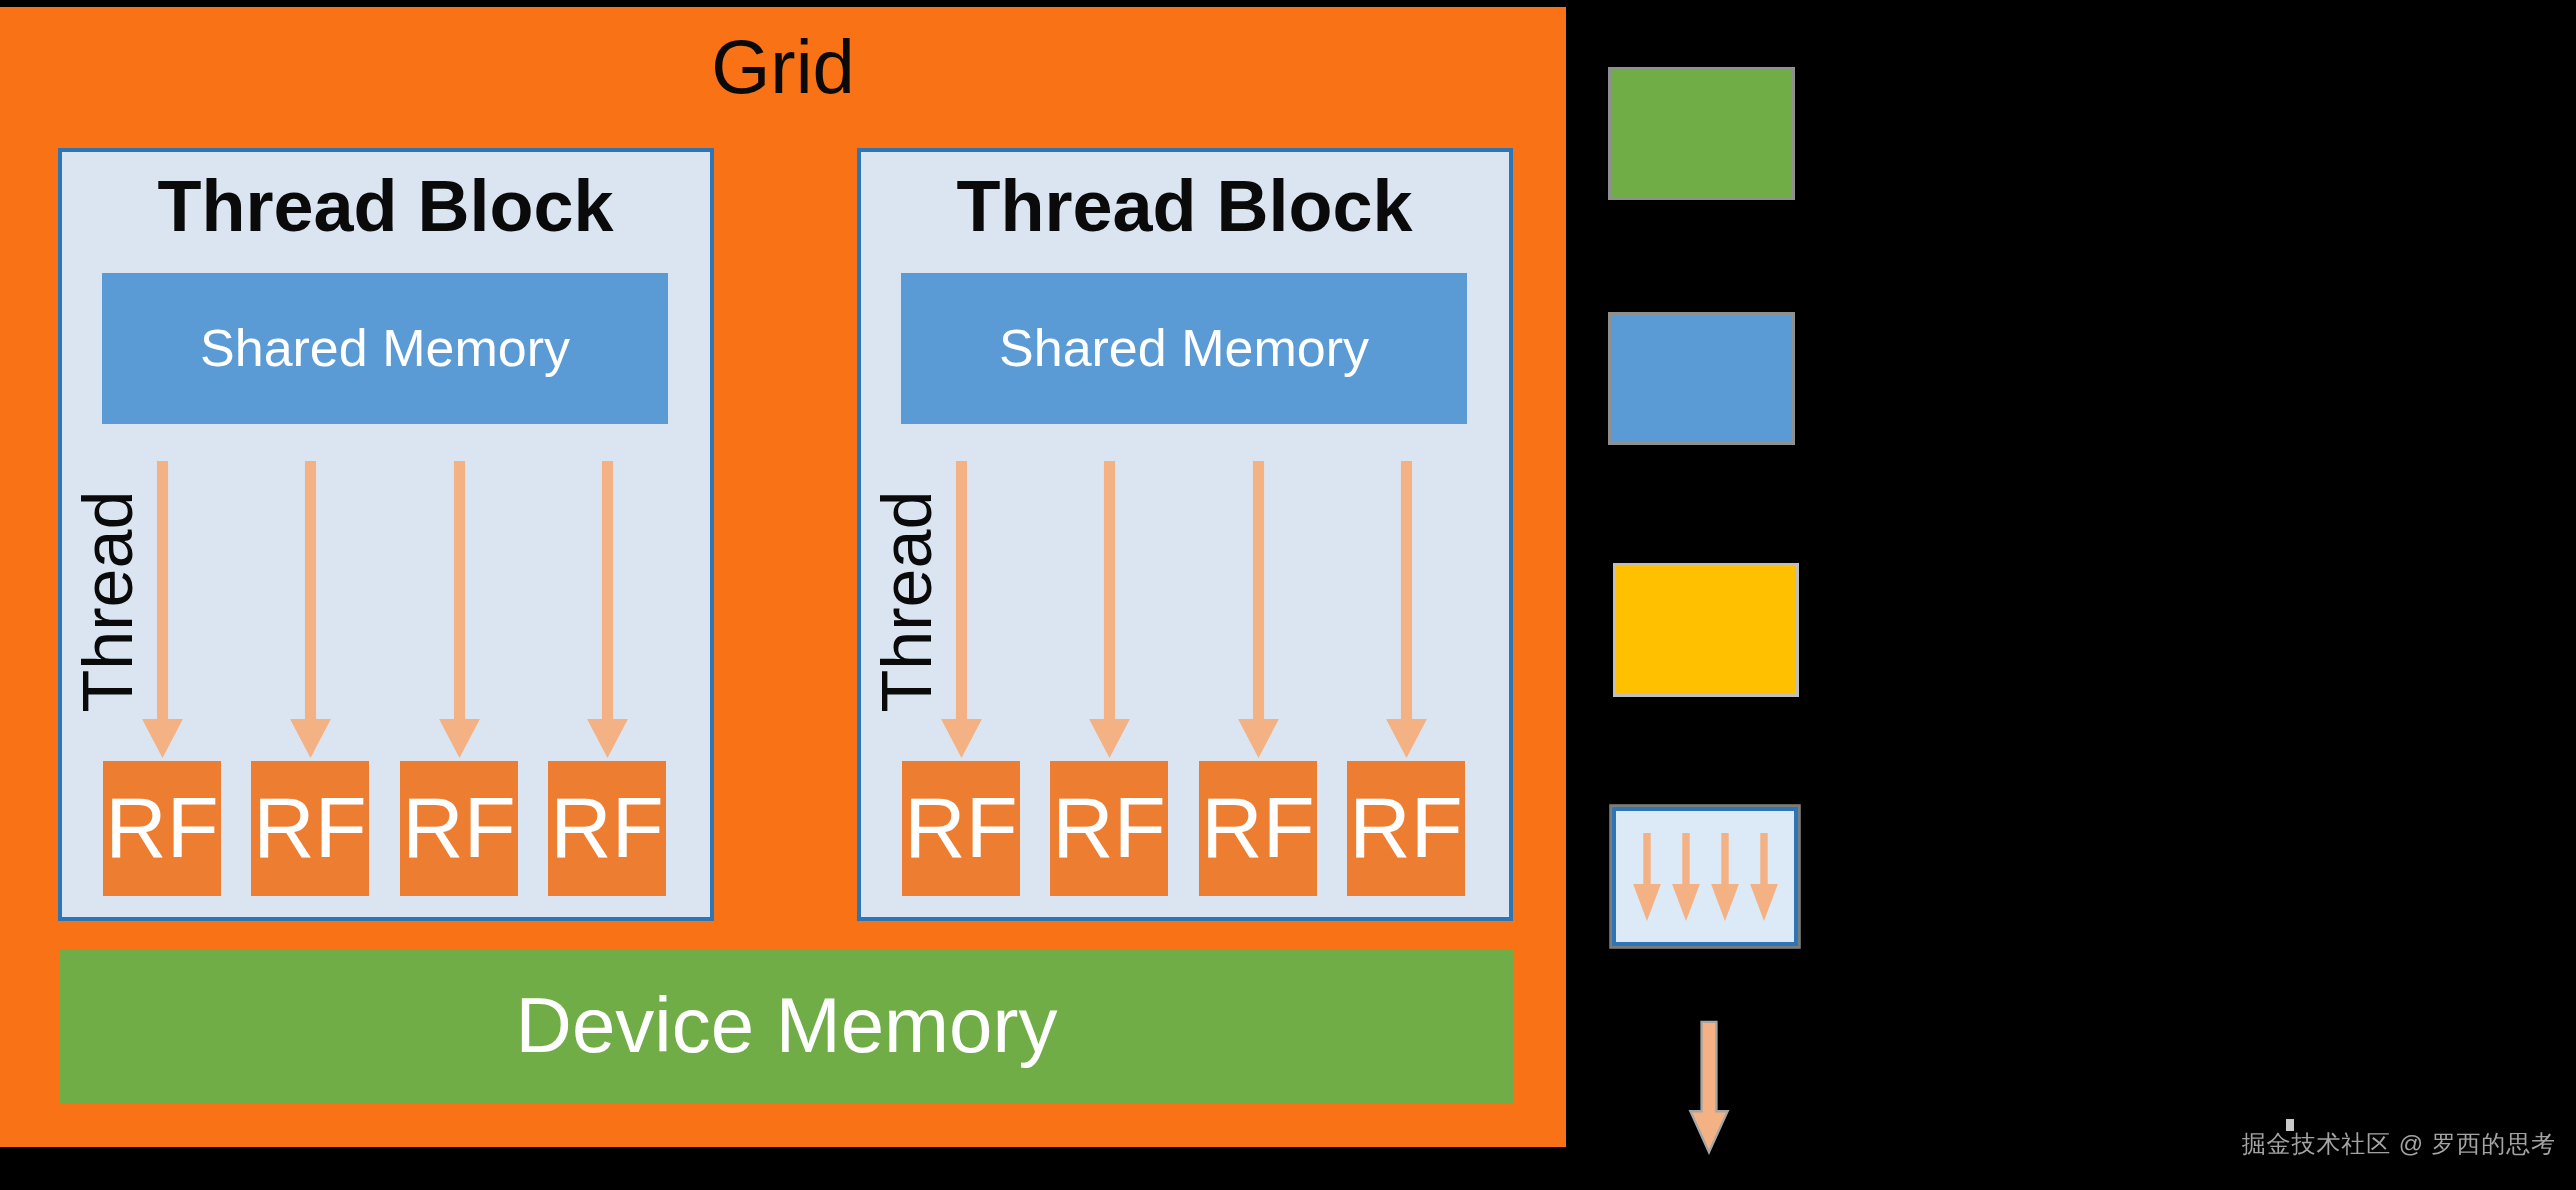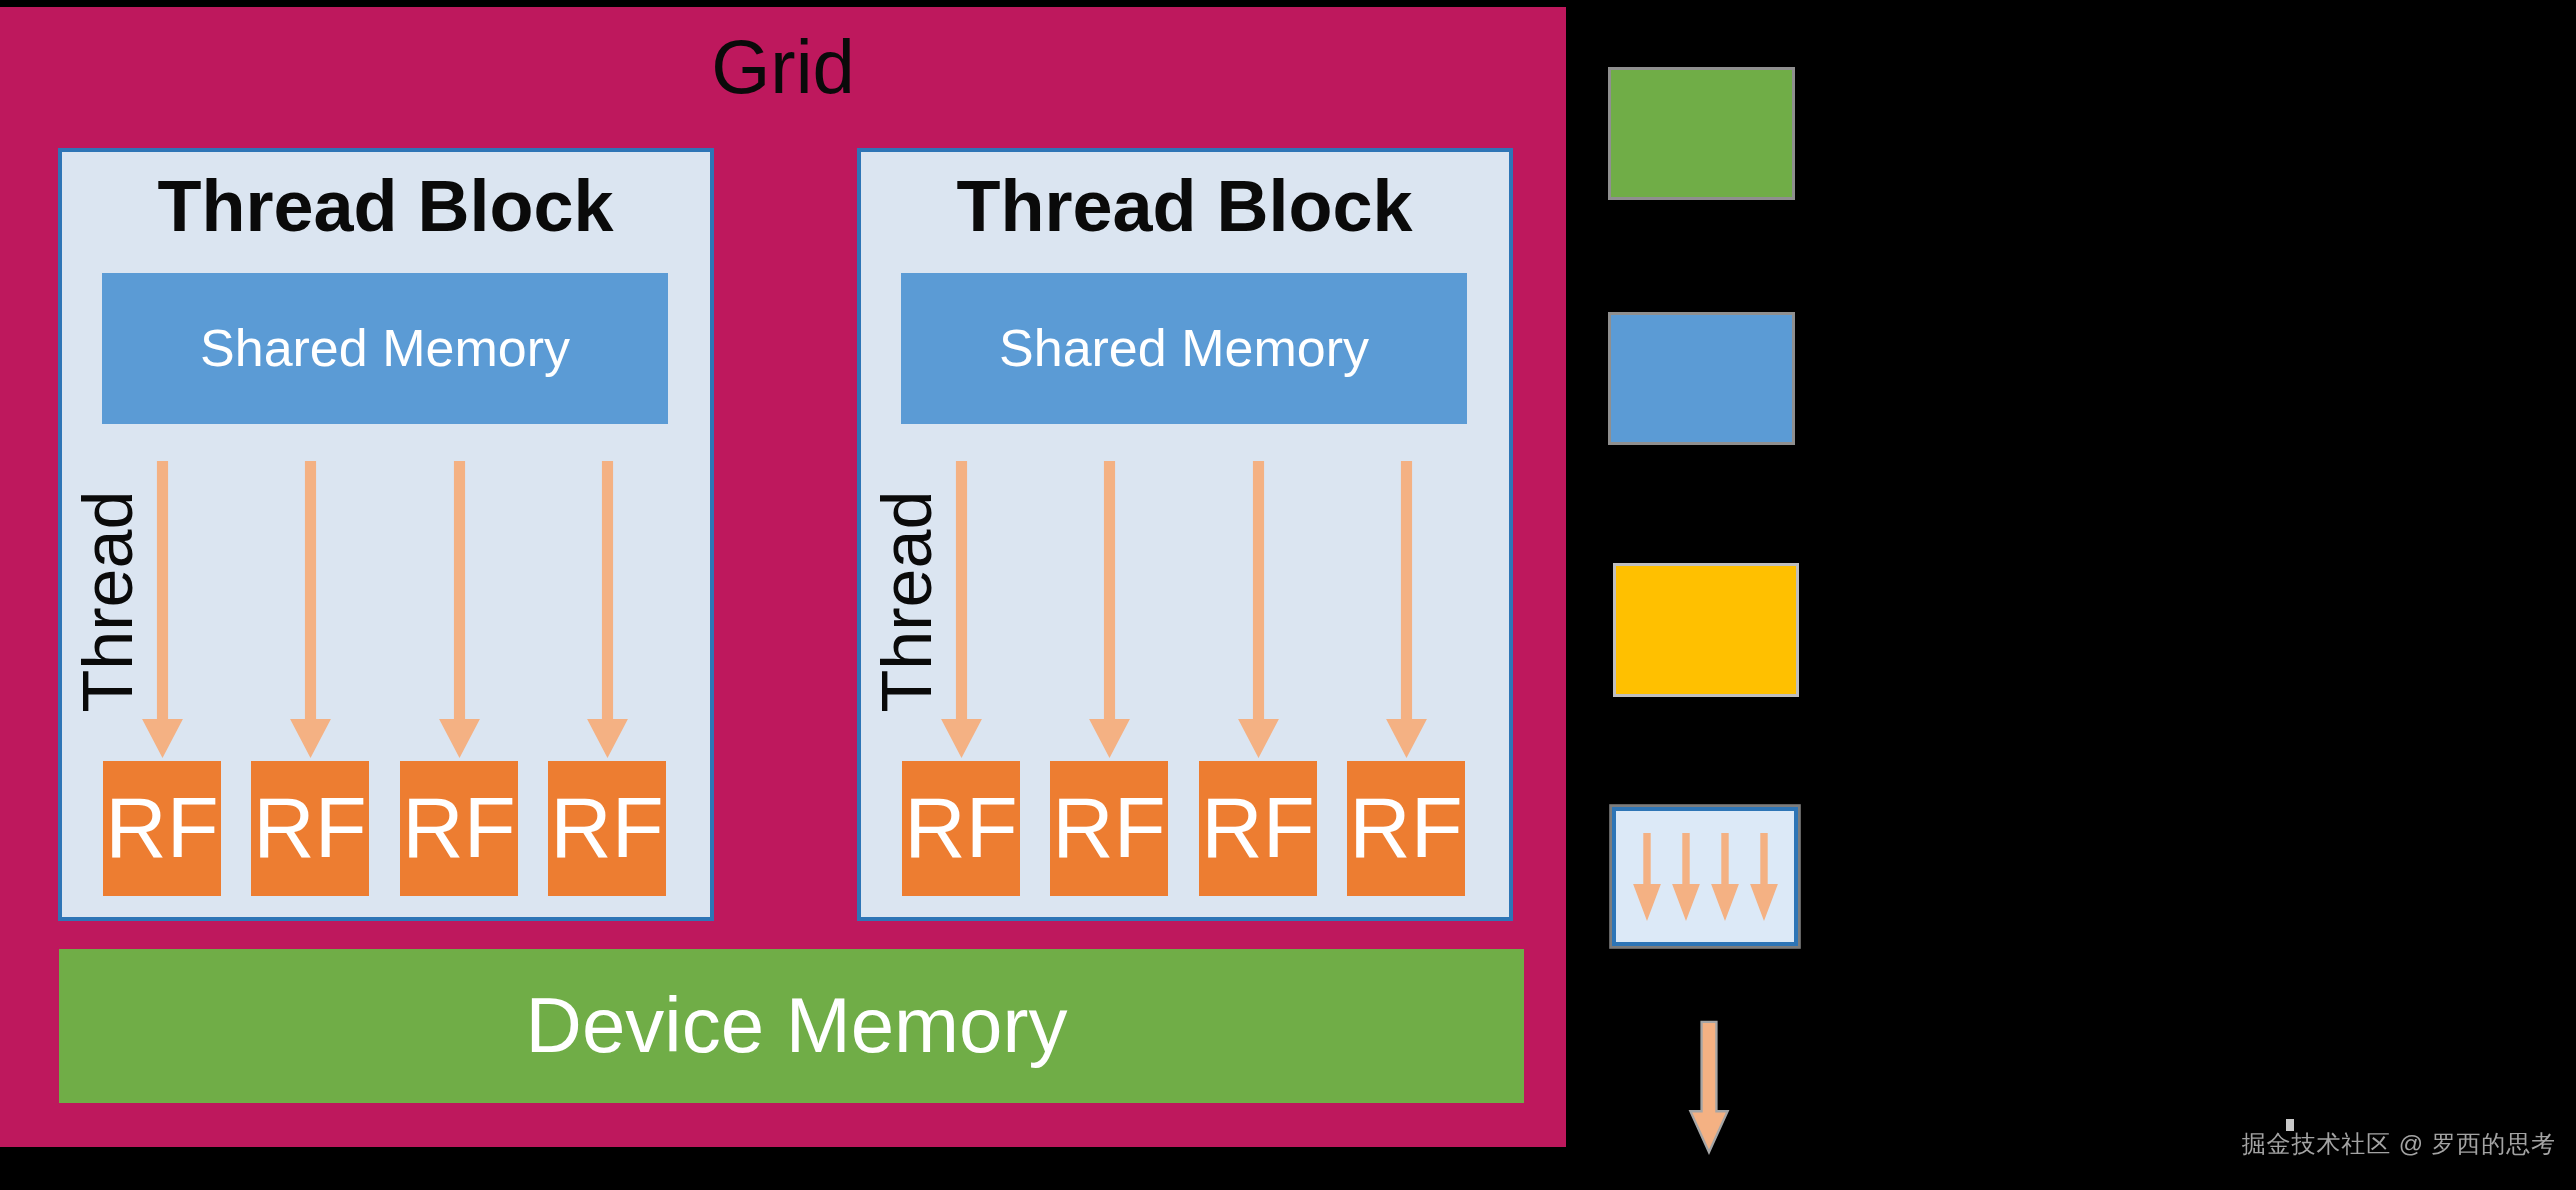--- a/index.html
+++ b/index.html
@@ -3,21 +3,21 @@
 <meta charset="utf-8">
 <style>
   html,body{margin:0;padding:0;}
   body{
     width:2576px;height:1190px;position:relative;overflow:hidden;
     background:#000;font-family:"Liberation Sans", sans-serif;
   }
   .abs{position:absolute;}
   
   .panel{
-    left:0;top:6.5px;width:1566px;height:1140px;background:#be185d;
+    left:0;top:6.5px;width:1566px;height:1140px;background:#f97316;
   }
   .grid-title{
     left:0;top:18.6px;width:1566px;text-align:center;
     font-size:76px;color:#0a0a0a;line-height:1.1;
   }
   
   .thread-block{
     top:141px;width:656px;height:773px;box-sizing:border-box;
     background:#dbe5f1;border:4.6px solid #2e75b6;
   }
@@ -42,21 +42,21 @@
   .rf-box{
     top:609px;width:118px;height:135px;background:#ed7d31;
     display:flex;align-items:center;justify-content:center;
     font-size:85px;color:#fff;
   }
   .rf1{left:41px;} .rf2{left:189px;} .rf3{left:338px;} .rf4{left:486px;}
   
   .device-memory{
     left:59px;top:942px;width:1455px;height:154px;background:#70ad47;
     display:flex;align-items:center;justify-content:center;
-    font-size:78px;color:#fff;padding-left:10px;
+    font-size:78px;color:#fff;
   }
   
   .swatch{box-sizing:border-box;width:187px;height:133px;}
   .sw-green {left:1608px;top:67px;  border:3.7px solid #8f8f8f;}
   .sw-blue  {left:1608px;top:312px; border:3.7px solid #8f8f8f;}
   .sw-yellow{left:1613px;top:563px; border:3.7px solid #bfbfbf;width:186px;height:134px;}
   .sw-arrows{
     left:1612px;top:807px;width:186px;height:139px;box-sizing:border-box;
     background:#dce9f7;border:4.6px solid #2e75b6;box-shadow:0 0 0 2.8px #7c7c7c;
     display:flex;align-items:center;justify-content:center;gap:11px;

